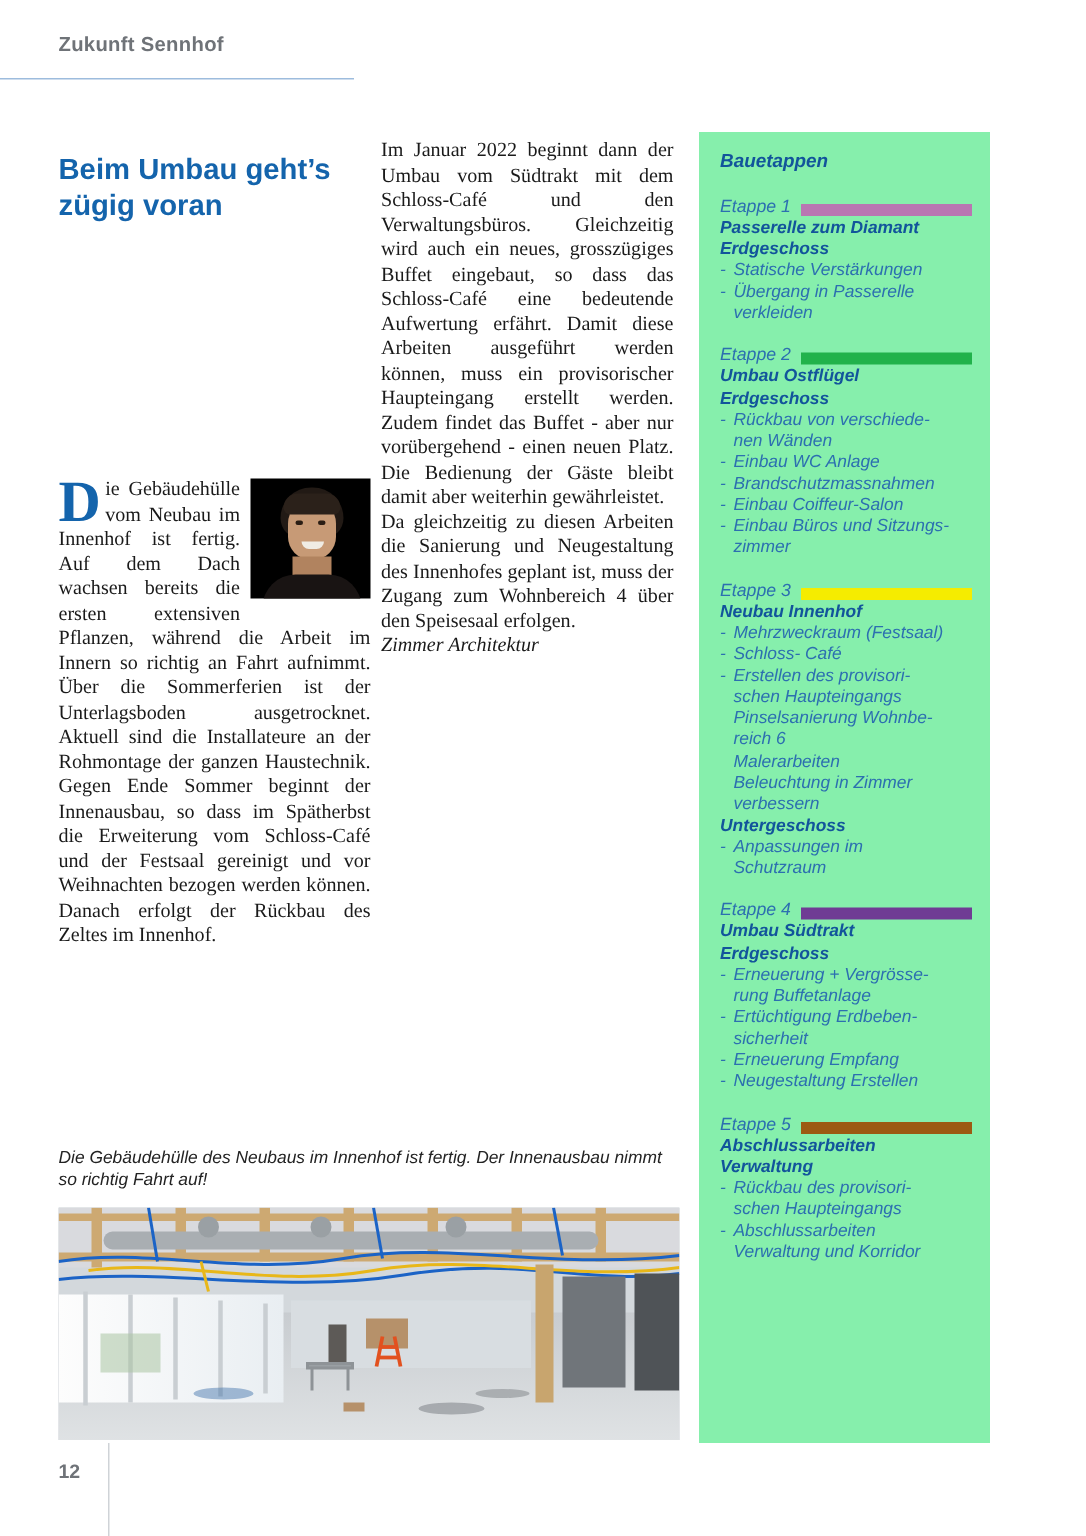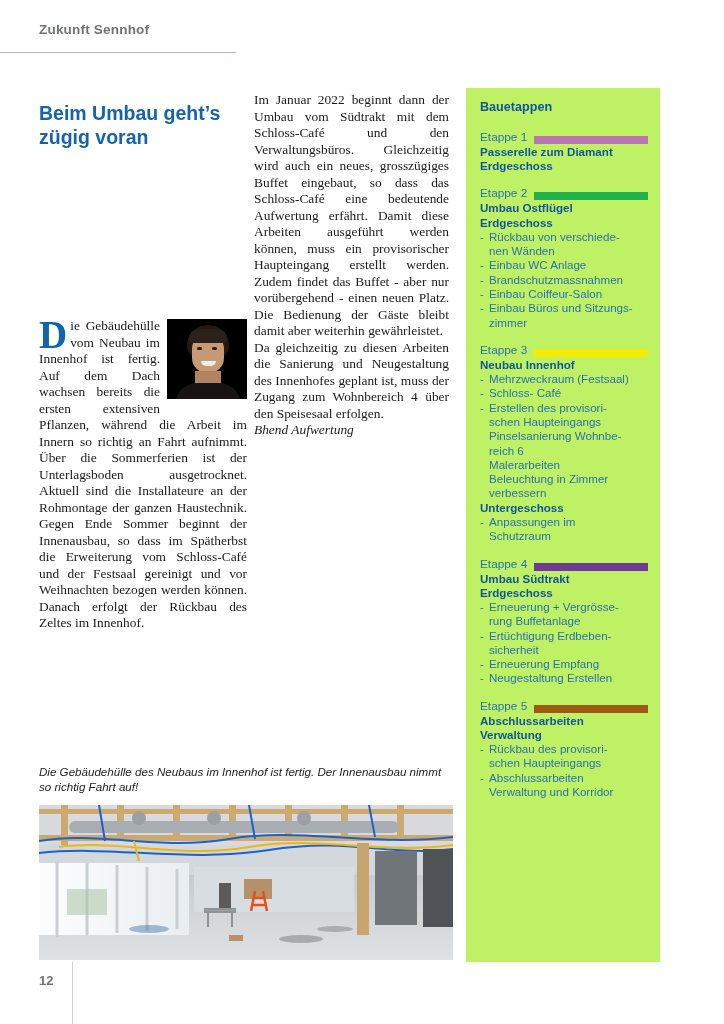--- a/index.html
+++ b/index.html
@@ -154,23 +154,24 @@
     overflow: hidden;
     background: #cfd6da;
   }
   #main-photo svg { display: block; }
 
   
   #sidebar {
     position: absolute;
     left: 466px; top: 88px;
     width: 194px; height: 874px;
-    background: #bef264;
+    background: #86efac;
     font-family: "Liberation Sans", sans-serif;
     color: #1b64ab;
+    font-style: italic;
   }
   #sidebar .inner { padding: 12px 12px 0 14px; }
   .sb-title {
     font-weight: bold;
     font-size: 12.6px;
     color: #12549b;
     margin-bottom: 16px;
   }
   .stage { margin-bottom: 13px; }
   .stage-head {
@@ -246,21 +247,21 @@
     <div class="mouth"></div>
     <div class="neck"></div>
     <div class="shoulders"></div>
   </div>
   <p class="dropcap-wrap">Die Gebäude­hülle vom Neubau im Innenhof ist fertig. Auf dem Dach wachsen bereits die ersten extensiven Pflanzen, während die Arbeit im Innern so richtig an Fahrt aufnimmt. Über die Sommer­ferien ist der Unterlagsbo­den ausgetrocknet. Aktuell sind die Installateure an der Rohmontage der ganzen Haus­technik. Gegen Ende Sommer beginnt der Innenausbau, so dass im Spätherbst die Erwei­terung vom Schloss-Café und der Festsaal gereinigt und vor Weihnachten bezogen werden können. Danach erfolgt der Rückbau des Zeltes im Innen­hof.</p>
 </div>
 
 <div class="col" id="col-right">
   <p>Im Januar 2022 beginnt dann der Umbau vom Südtrakt mit dem Schloss-Café und den Verwaltungsbüros. Gleichzei­tig wird auch ein neues, gross­zügiges Buffet eingebaut, so dass das Schloss-Café eine be­deutende Aufwertung erfährt. Damit diese Arbeiten ausge­führt werden können, muss ein provisorischer Hauptein­gang erstellt werden. Zudem findet das Buffet - aber nur vorübergehend - einen neuen Platz. Die Bedienung der Gäs­te bleibt damit aber weiterhin gewährleistet.</p>
   <p>Da gleichzeitig zu diesen Ar­beiten die Sanierung und Neu­gestaltung des Innenhofes geplant ist, muss der Zugang zum Wohnbereich 4 über den Speisesaal erfolgen.</p>
-  <p class="byline">Bhend Aufwertung</p>
+  <p class="byline">Zimmer Architektur</p>
 </div>
 
 <div id="photo-caption">Die Gebäudehülle des Neubaus im Innenhof ist fertig. Der Innenaus­bau nimmt so richtig Fahrt auf!</div>
 
 <div id="main-photo">
   <svg width="414" height="155" viewBox="0 0 414 155">
     <defs>
       <linearGradient id="flr" x1="0" y1="0" x2="0" y2="1">
         <stop offset="0" stop-color="#c8ccd0"></stop>
           <stop offset="1" stop-color="#dfe2e4"></stop>
@@ -346,20 +347,25 @@
   <div class="inner">
     <div class="sb-title">Bauetappen</div>
 
     <section class="stage">
       <div class="stage-head">
         <span class="stage-label">Etappe 1</span>
         <span class="stage-bar" style="background: rgb(185, 118, 178);"></span>
       </div>
       <div class="stage-sub">Passerelle zum Diamant</div>
       <div class="stage-sub">Erdgeschoss</div>
+      <ul class="stage-items">
+        <li class="bulleted">Statische Verstärkungen</li>
+        <li class="bulleted">Übergang in Passerelle</li>
+        <li>verkleiden</li>
+      </ul>
     </section>
 
     <section class="stage">
       <div class="stage-head">
         <span class="stage-label">Etappe 2</span>
         <span class="stage-bar" style="background: rgb(33, 178, 75);"></span>
       </div>
       <div class="stage-sub">Umbau Ostflügel</div>
       <div class="stage-sub">Erdgeschoss</div>
       <ul class="stage-items">

